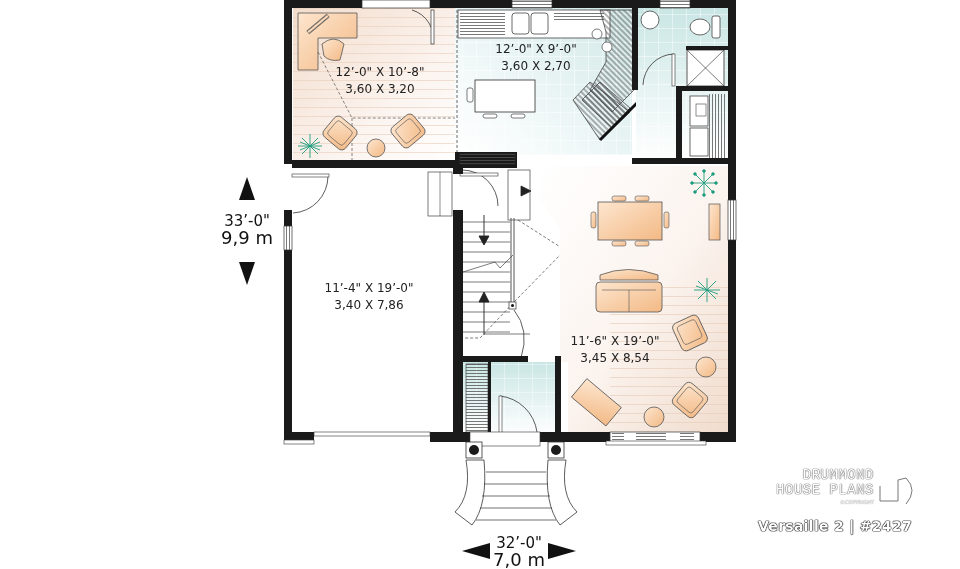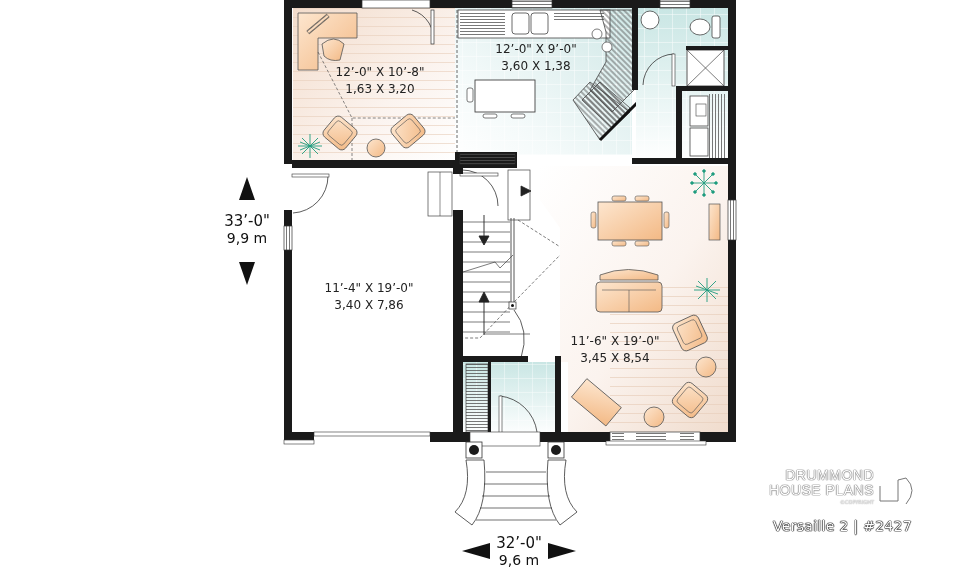--- a/index.html
+++ b/index.html
@@ -1,25 +1,25 @@
 <!DOCTYPE html>
 <html><head>
 <meta charset="utf-8">
 <style>
   html, body { margin: 0; padding: 0; background: #ffffff; }
   body { width: 960px; height: 569px; position: relative; overflow: hidden; font-family: "DejaVu Sans", sans-serif; }
   #plan { position: absolute; left: 0; top: 0; width: 960px; height: 569px; }
   .room-label { position: absolute; font-family: "DejaVu Sans", sans-serif; font-size: 12px; color: #222; text-align: center; line-height: 17px; white-space: nowrap; transform: translateX(-50%); }
   .dim-label { position: absolute; font-family: "DejaVu Sans", sans-serif; color: #111; text-align: center; white-space: nowrap; transform: translateX(-50%); }
   .dim-big { font-size: 15px; line-height: 18px; display: block; }
-  .dim-small { font-size: 14px; line-height: 16px; display: block; }
+  .dim-small { font-size: 18px; line-height: 16px; display: block; }
   .brand { position: absolute; right: 44px; top: 468px; text-align: right; }
-  .brand-line { display: block; font-family: Liberation Sans, sans-serif; color: #ffffff; font-size: 14px; line-height: 15px; letter-spacing: 0.5px; text-shadow: 0 0 1px #666, 0 0 1px #666, 0 0 1px #666; }
+  .brand-line { display: block; font-family: Liberation Mono, monospace; color: #ffffff; font-size: 14px; line-height: 15px; letter-spacing: 0.5px; text-shadow: 0 0 1px #666, 0 0 1px #666, 0 0 1px #666; }
   .brand-copy { display: block; font-family: "DejaVu Sans", sans-serif; color: #fff; font-size: 5px; line-height: 8px; text-shadow: 0 0 1px #444; }
-  .plan-name { position: absolute; right: 48px; top: 518px; font-family: "DejaVu Sans", sans-serif; font-weight: normal; font-size: 14px; color: #fff; letter-spacing: 0.3px; text-shadow: 0 0 1px #000, 0 0 1px #000, 0 0 1px #000, 0 0 1px #000; }
+  .plan-name { position: absolute; right: 48px; top: 518px; font-family: "DejaVu Sans", sans-serif; font-weight: bold; font-size: 14px; color: #fff; letter-spacing: 0.3px; text-shadow: 0 0 1px #000, 0 0 1px #000, 0 0 1px #000, 0 0 1px #000; }
 </style>
 </head>
 <body>
 
 <svg id="plan" viewBox="0 0 960 569" xmlns="http://www.w3.org/2000/svg">
   <defs>
     <linearGradient id="furn" x1="0" y1="0" x2="1" y2="1">
       <stop offset="0" stop-color="#fde6cf"></stop>
       <stop offset="1" stop-color="#f3b985"></stop>
     </linearGradient>
@@ -302,42 +302,42 @@
   <path d="M247 177 L239 200 L255 200 Z" fill="#111"></path>
   <path d="M247 285 L239 262 L255 262 Z" fill="#111"></path>
   <path d="M462 551 L490 543 L490 559 Z" fill="#111"></path>
   <path d="M576 551 L548 543 L548 559 Z" fill="#111"></path>
 
   <path d="M880 486 L880 501 L898 501 L898 480 L906 478 Q918 490 906 504" fill="none" stroke="#777" stroke-width="1"></path>
 </svg>
 
 <div class="room-label" style="left:380px; top:64px;">
   <div>12’-0" X 10’-8"</div>
-  <div>1,63 X 3,20</div>
+  <div>3,60 X 3,20</div>
 </div>
 <div class="room-label" style="left:536px; top:41px;">
   <div>12’-0" X 9’-0"</div>
-  <div>3,60 X 1,38</div>
+  <div>3,60 X 2,70</div>
 </div>
 <div class="room-label" style="left:369px; top:280px;">
   <div>11’-4" X 19’-0"</div>
   <div>3,40 X 7,86</div>
 </div>
 <div class="room-label" style="left:615px; top:333px;">
   <div>11’-6" X 19’-0"</div>
   <div>3,45 X 8,54</div>
 </div>
 
 <div class="dim-label" style="left:247px; top:212px;">
   <span class="dim-big">33’-0"</span>
   <span class="dim-small">9,9 m</span>
 </div>
 <div class="dim-label" style="left:519px; top:534px;">
   <span class="dim-big">32’-0"</span>
-  <span class="dim-small">9,6 m</span>
+  <span class="dim-small">7,0 m</span>
 </div>
 
 <div class="brand" style="right:86px;">
   <span class="brand-line">DRUMMOND</span>
   <span class="brand-line">HOUSE PLANS</span>
   <span class="brand-copy">©COPYRIGHT</span>
 </div>
 <div class="plan-name">Versaille 2 | #2427</div>
 
 </body></html>

